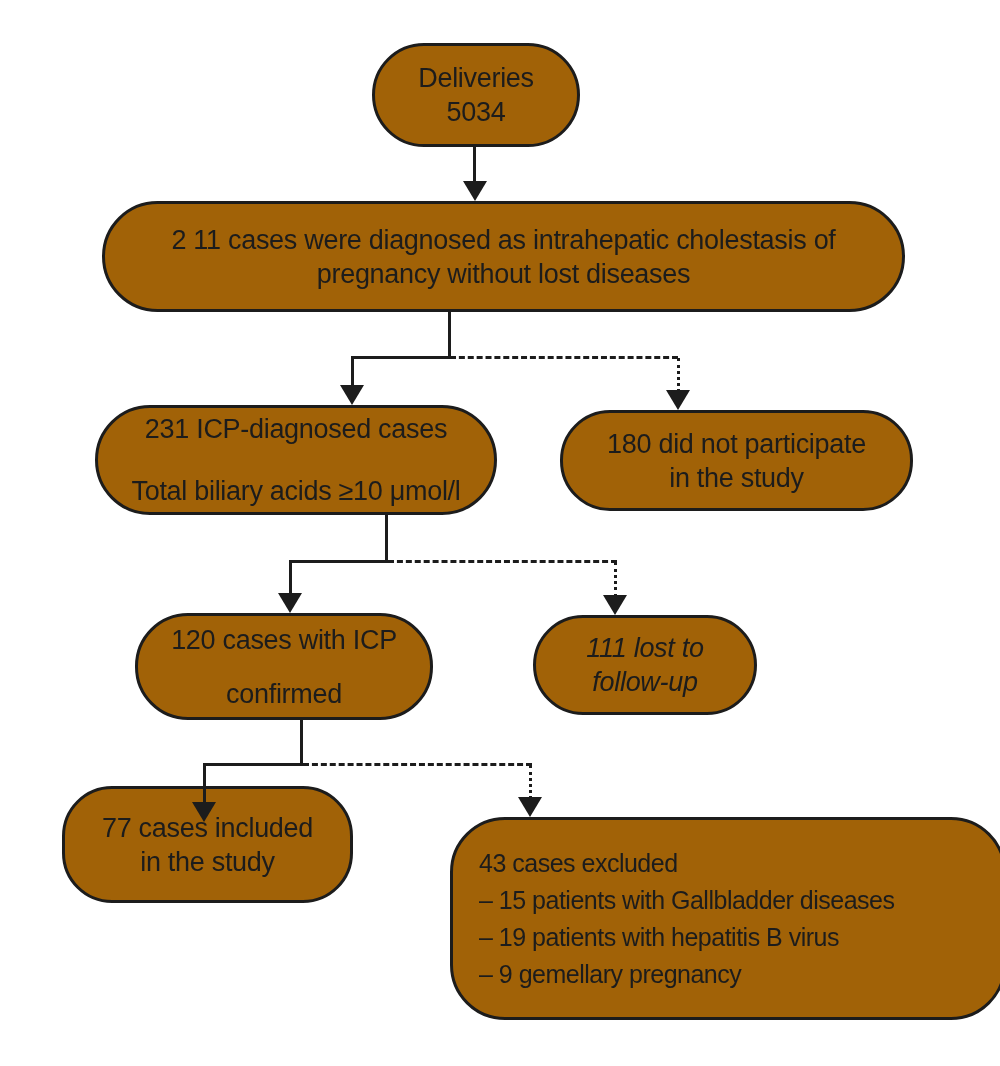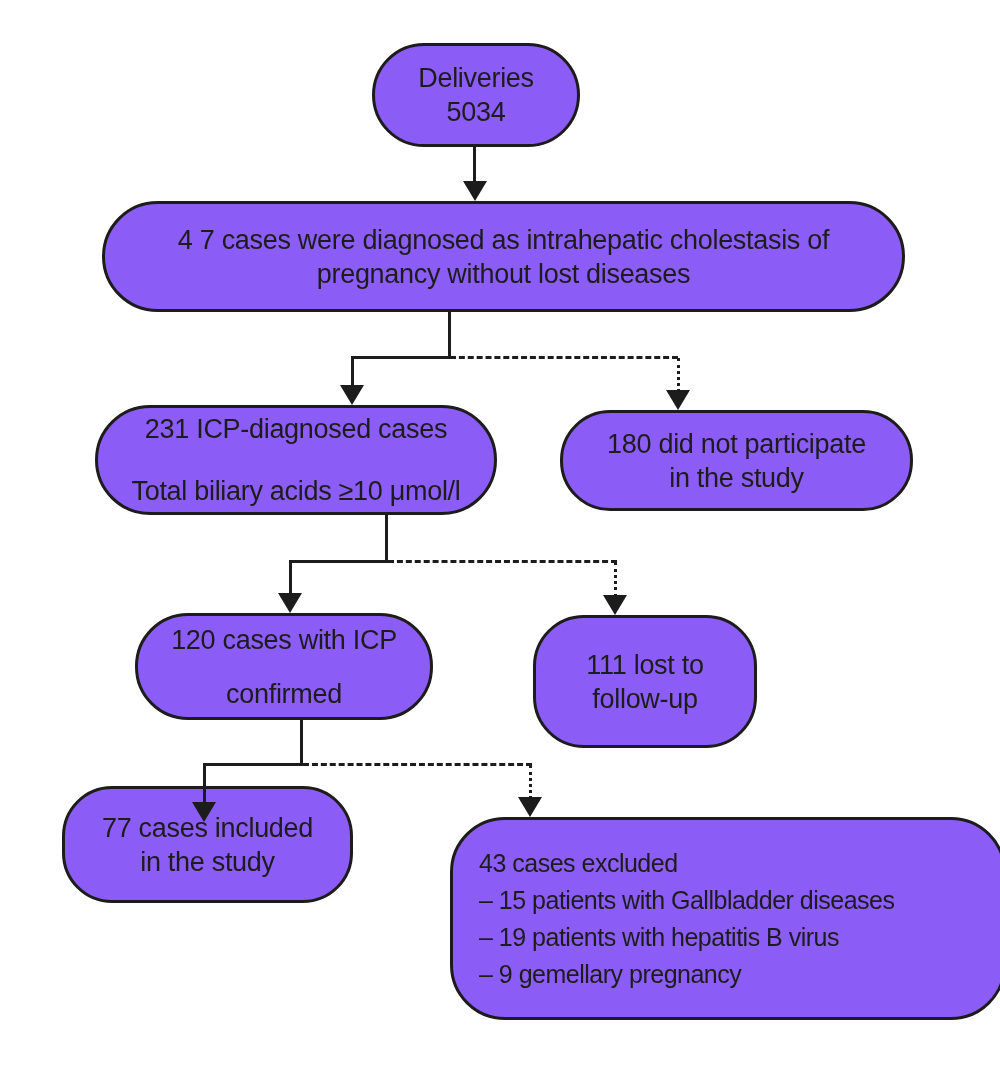--- a/index.html
+++ b/index.html
@@ -1,31 +1,31 @@
 <!DOCTYPE html>
 <html><head>
 <meta charset="utf-8">
 <style>
   html,body{margin:0;padding:0;background:#ffffff;}
   #canvas{
     position:relative;width:1000px;height:1066px;background:#ffffff;overflow:hidden;
     font-family:"Liberation Sans",sans-serif;color:#1c1c1c;
   }
   .node{
-    position:absolute;border:3px solid #1c1c1c;background:#8b5cf6;box-sizing:border-box;
+    position:absolute;border:3px solid #1c1c1c;background:#a16207;box-sizing:border-box;
     display:flex;flex-direction:column;justify-content:center;align-items:center;
     text-align:center;font-size:27px;line-height:34px;letter-spacing:-0.3px;
   }
   .nline{white-space:nowrap;}
   #node-deliveries      {left:372px;top:43px; width:208px;height:104px;border-radius:52px;}
   #node-diagnosed       {left:102px;top:201px;width:803px;height:111px;border-radius:56px;}
   #node-icp-diagnosed   {left:95px; top:405px;width:402px;height:110px;border-radius:55px;gap:28px;}
   #node-nonparticipants {left:560px;top:410px;width:353px;height:101px;border-radius:50px;}
   #node-icp-confirmed   {left:135px;top:613px;width:298px;height:107px;border-radius:53px;gap:20px;}
-  #node-lost-followup   {left:533px;top:615px;width:224px;height:133px;border-radius:51px;}
+  #node-lost-followup   {left:533px;top:615px;width:224px;height:100px;border-radius:51px;font-style:italic;}
   #node-included        {left:62px; top:786px;width:291px;height:117px;border-radius:50px;}
   #node-excluded        {left:450px;top:817px;width:556px;height:203px;border-radius:55px;
                          align-items:flex-start;text-align:left;padding:0 18px 0 26px;
                          font-size:25px;line-height:37px;letter-spacing:-0.5px;}
   .vline{position:absolute;width:3px;background:#1c1c1c;}
   .hline{position:absolute;height:3px;background:#1c1c1c;}
   .hdash{position:absolute;height:0;border-top:3px dashed #1c1c1c;}
   .vdot {position:absolute;width:0;border-left:3px dotted #1c1c1c;}
   .arr{position:absolute;width:0;height:0;
        border-left:12px solid transparent;border-right:12px solid transparent;
@@ -35,21 +35,21 @@
 <body>
 
 <div id="canvas">
 
   <div class="node" id="node-deliveries">
     <div class="nline">Deliveries</div>
     <div class="nline">5034</div>
   </div>
 
   <div class="node" id="node-diagnosed">
-    <div class="nline">4 7 cases were diagnosed as intrahepatic cholestasis of</div>
+    <div class="nline">2 11 cases were diagnosed as intrahepatic cholestasis of</div>
     <div class="nline">pregnancy without lost diseases</div>
   </div>
 
   <div class="node" id="node-icp-diagnosed">
     <div class="nline">231 ICP-diagnosed cases</div>
     <div class="nline">Total biliary acids ≥10 μmol/l</div>
   </div>
 
   <div class="node" id="node-nonparticipants">
     <div class="nline">180 did not participate</div>

